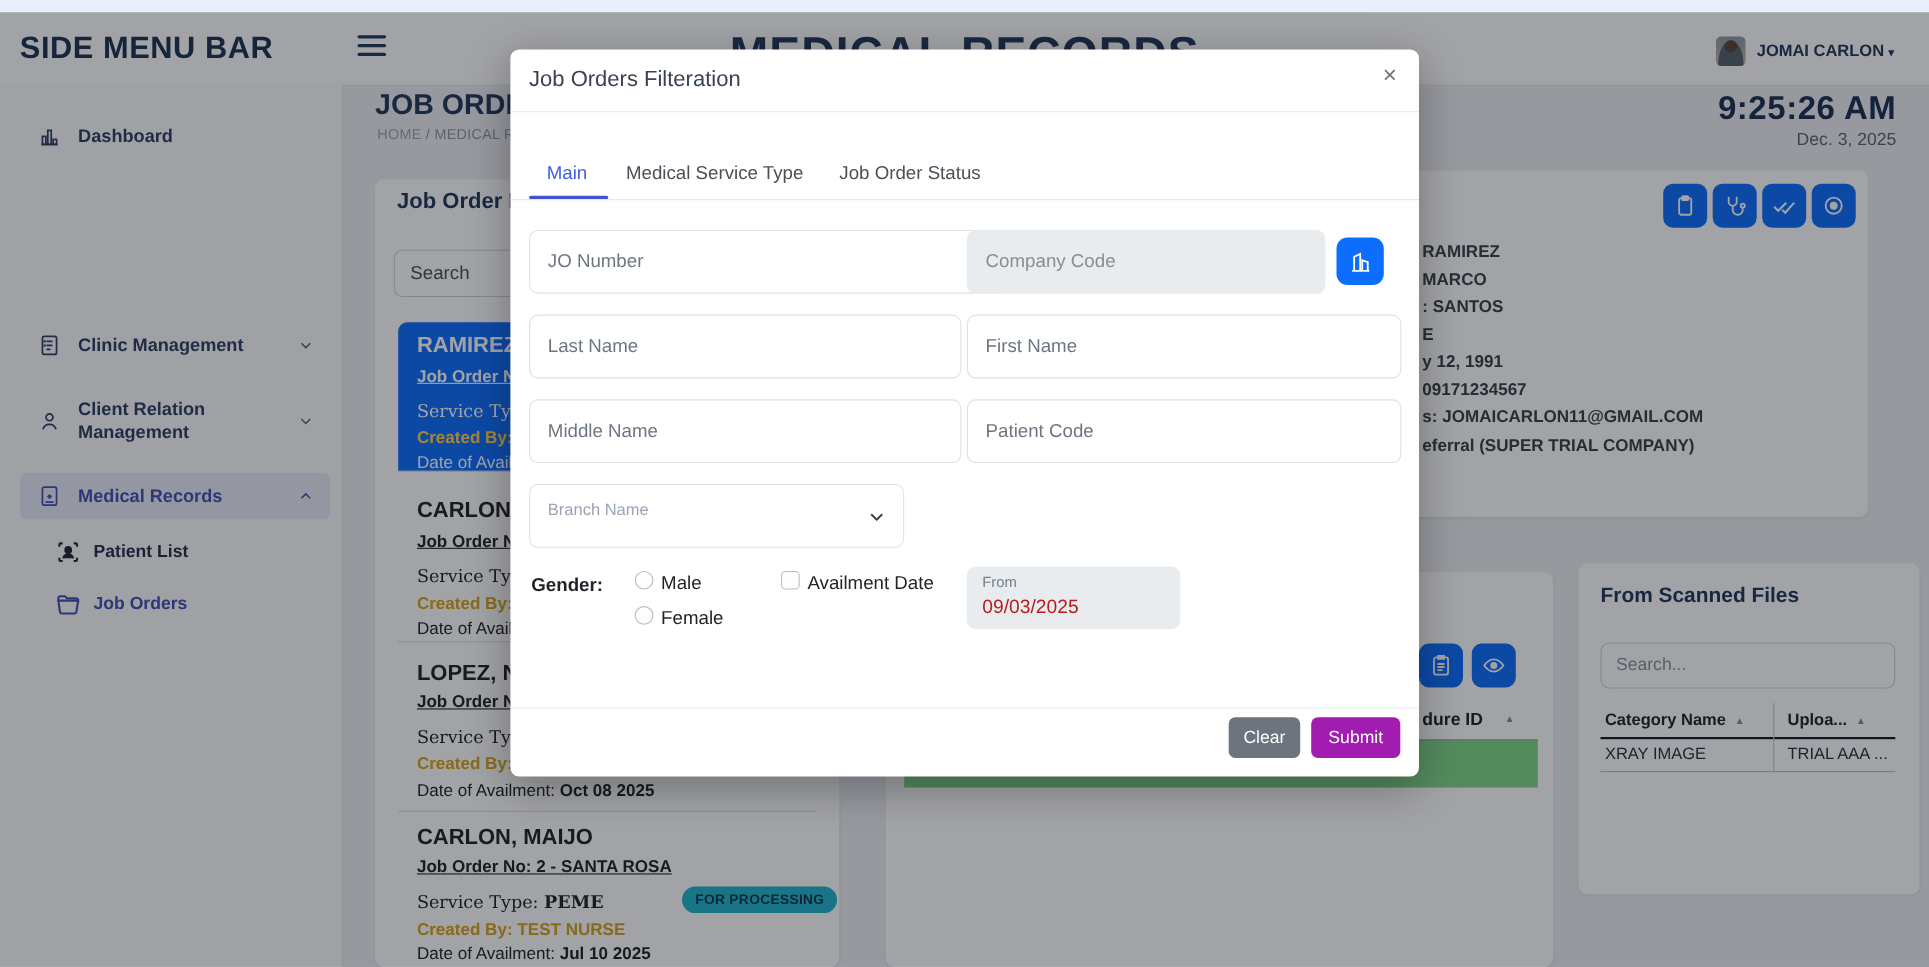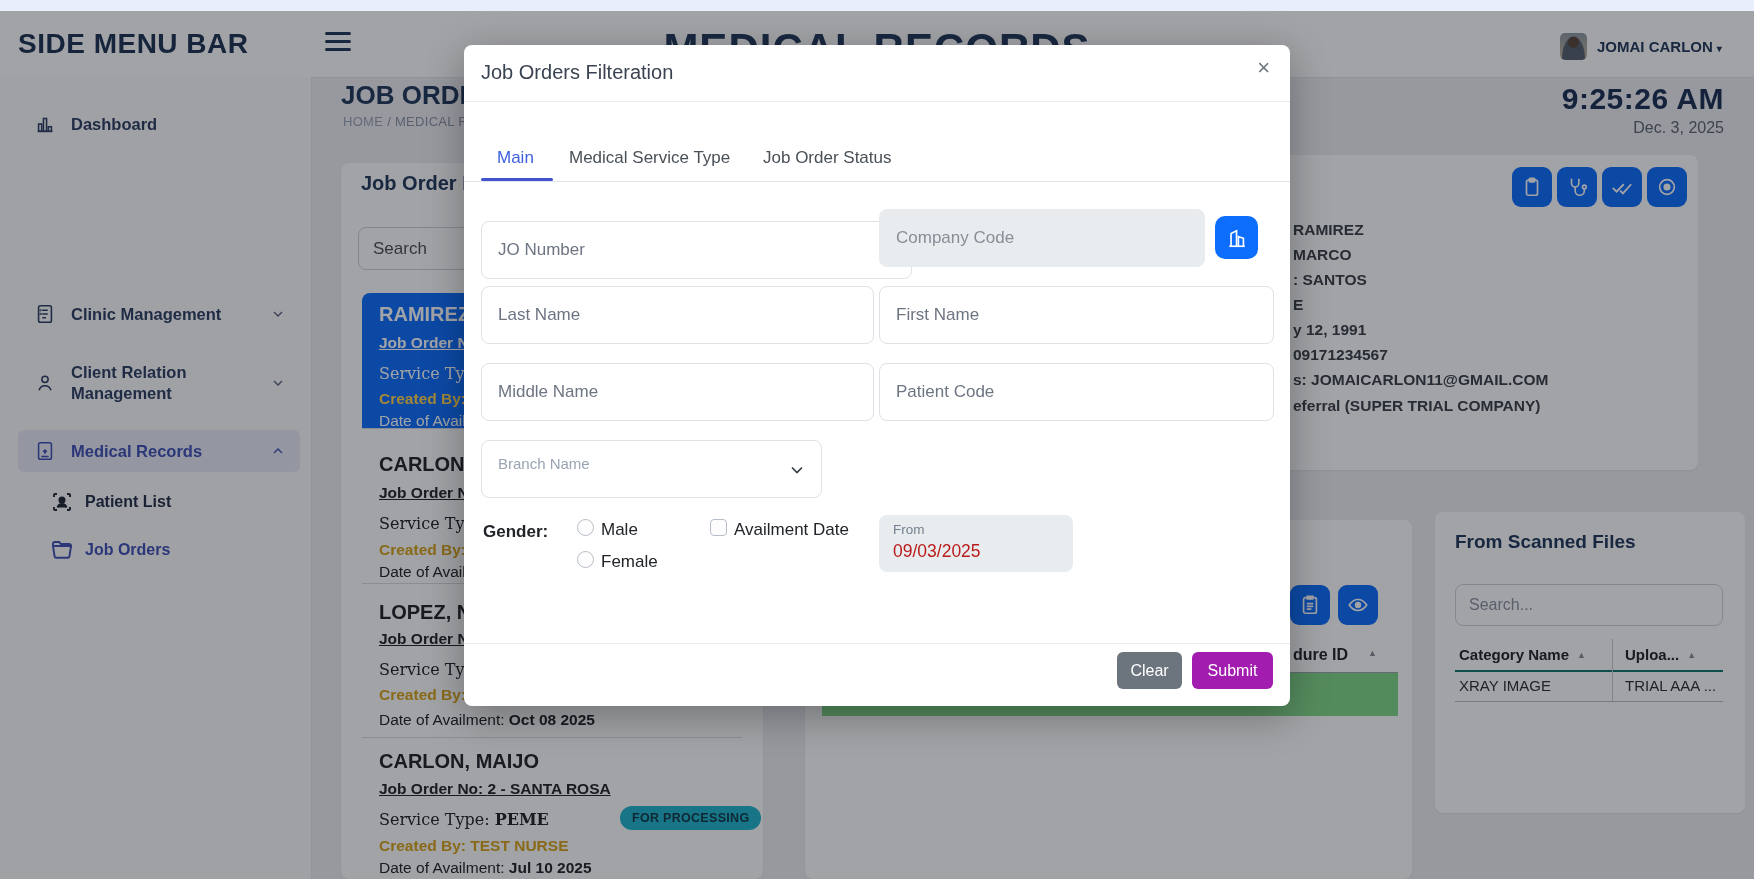--- a/index.html
+++ b/index.html
@@ -67,21 +67,21 @@
   .panel-proc{left:805px;top:520px;width:607px;height:359px;}
   .proc-headrow{left:822px;top:640px;width:576px;height:32px;border-bottom:2px solid #9aa3ab;z-index:1;}
   .proc-col{left:1293px;top:646px;font-size:16px;font-weight:700;color:#212529;white-space:nowrap;z-index:1;}
   .proc-caret{left:1368px;top:648px;font-size:9px;color:#868e96;z-index:1;}
   .proc-greenrow{left:822px;top:673px;width:576px;height:43px;background:#82d98a;z-index:1;}
   
   .panel-files{left:1435px;top:512px;width:310px;height:301px;}
   .sf-title{left:1455px;top:531px;font-size:19px;font-weight:700;color:#23395d;white-space:nowrap;z-index:1;}
   .sf-search{left:1455px;top:584px;width:268px;height:42px;border:1px solid #ced4da;border-radius:8px;box-sizing:border-box;padding:0 13px;font-size:16px;background:#fff;z-index:1;font-family:"Liberation Sans",sans-serif;}
   .sf-search::placeholder{color:#8a94a2;}
-  .sf-head{left:1455px;top:639px;width:268px;height:31px;border-bottom:2px solid #0f766e;display:flex;z-index:1;}
+  .sf-head{left:1455px;top:639px;width:268px;height:31px;border-bottom:2px solid #0f172a;display:flex;z-index:1;}
   .sf-head .c1{flex:0 0 158px;border-right:1px solid #c7ccd3;display:flex;align-items:center;gap:8px;padding-left:4px;box-sizing:border-box;cursor:pointer;}
   .sf-head .c2{flex:1;display:flex;align-items:center;gap:8px;padding-left:12px;cursor:pointer;}
   .sf-head .hl{font-size:15px;font-weight:700;color:#212529;white-space:nowrap;overflow:hidden;}
   .sf-head .ca{font-size:9px;color:#868e96;}
   .sf-row{left:1455px;top:670px;width:268px;height:31px;border-bottom:1px solid #b9c0c8;display:flex;align-items:center;z-index:1;cursor:pointer;}
   .sf-row .v1{flex:0 0 158px;border-right:1px solid #c7ccd3;padding-left:4px;box-sizing:border-box;font-size:15px;color:#2b3138;white-space:nowrap;overflow:hidden;height:100%;display:flex;align-items:center;}
   .sf-row .v2{flex:1;padding-left:12px;font-size:15px;color:#2b3138;white-space:nowrap;overflow:hidden;}
   
   .backdrop{left:0;top:11px;width:1754px;height:868px;background:rgba(10,14,20,0.38);z-index:40;}
   .modal{left:464px;top:45px;width:826px;height:661px;background:#fff;border-radius:8px;z-index:50;box-shadow:0 10px 40px rgba(0,0,0,.3);}
@@ -317,21 +317,21 @@
   <div class="m-title">Job Orders Filteration</div>
   <div class="m-close">×</div>
   <div class="m-hdiv"></div>
 
   <div class="m-tab active" style="left:497px;left:33px;">Main</div>
   <div class="m-tab" style="left:105px;">Medical Service Type</div>
   <div class="m-tab" style="left:299px;">Job Order Status</div>
   <div class="m-underline"></div>
   <div class="m-tabs"></div>
 
-  <input class="m-input" style="left: 17px; top: 176px; width: 431px;" placeholder="JO Number">
+  <input class="m-input" style="left: 17px; top: 164px; width: 431px;" placeholder="JO Number">
   <input class="m-input dis" style="left: 415px; top: 164px; width: 326px;" placeholder="Company Code">
   <button class="m-bld">
     <svg width="22" height="22" viewBox="0 0 24 24" fill="none" stroke="#fff" stroke-width="1.8">
         <path d="M3.5 21h17"></path>
         <path d="M5.5 21V7l6-2.8V21"></path>
         <path d="M13.5 21V10.5l5.5 1.8V21"></path>
         <path d="M8.2 9.2h.01M8.2 12.4h.01M8.2 15.6h.01M8.2 18.3h.01"></path>
       </svg>
   </button>
 

